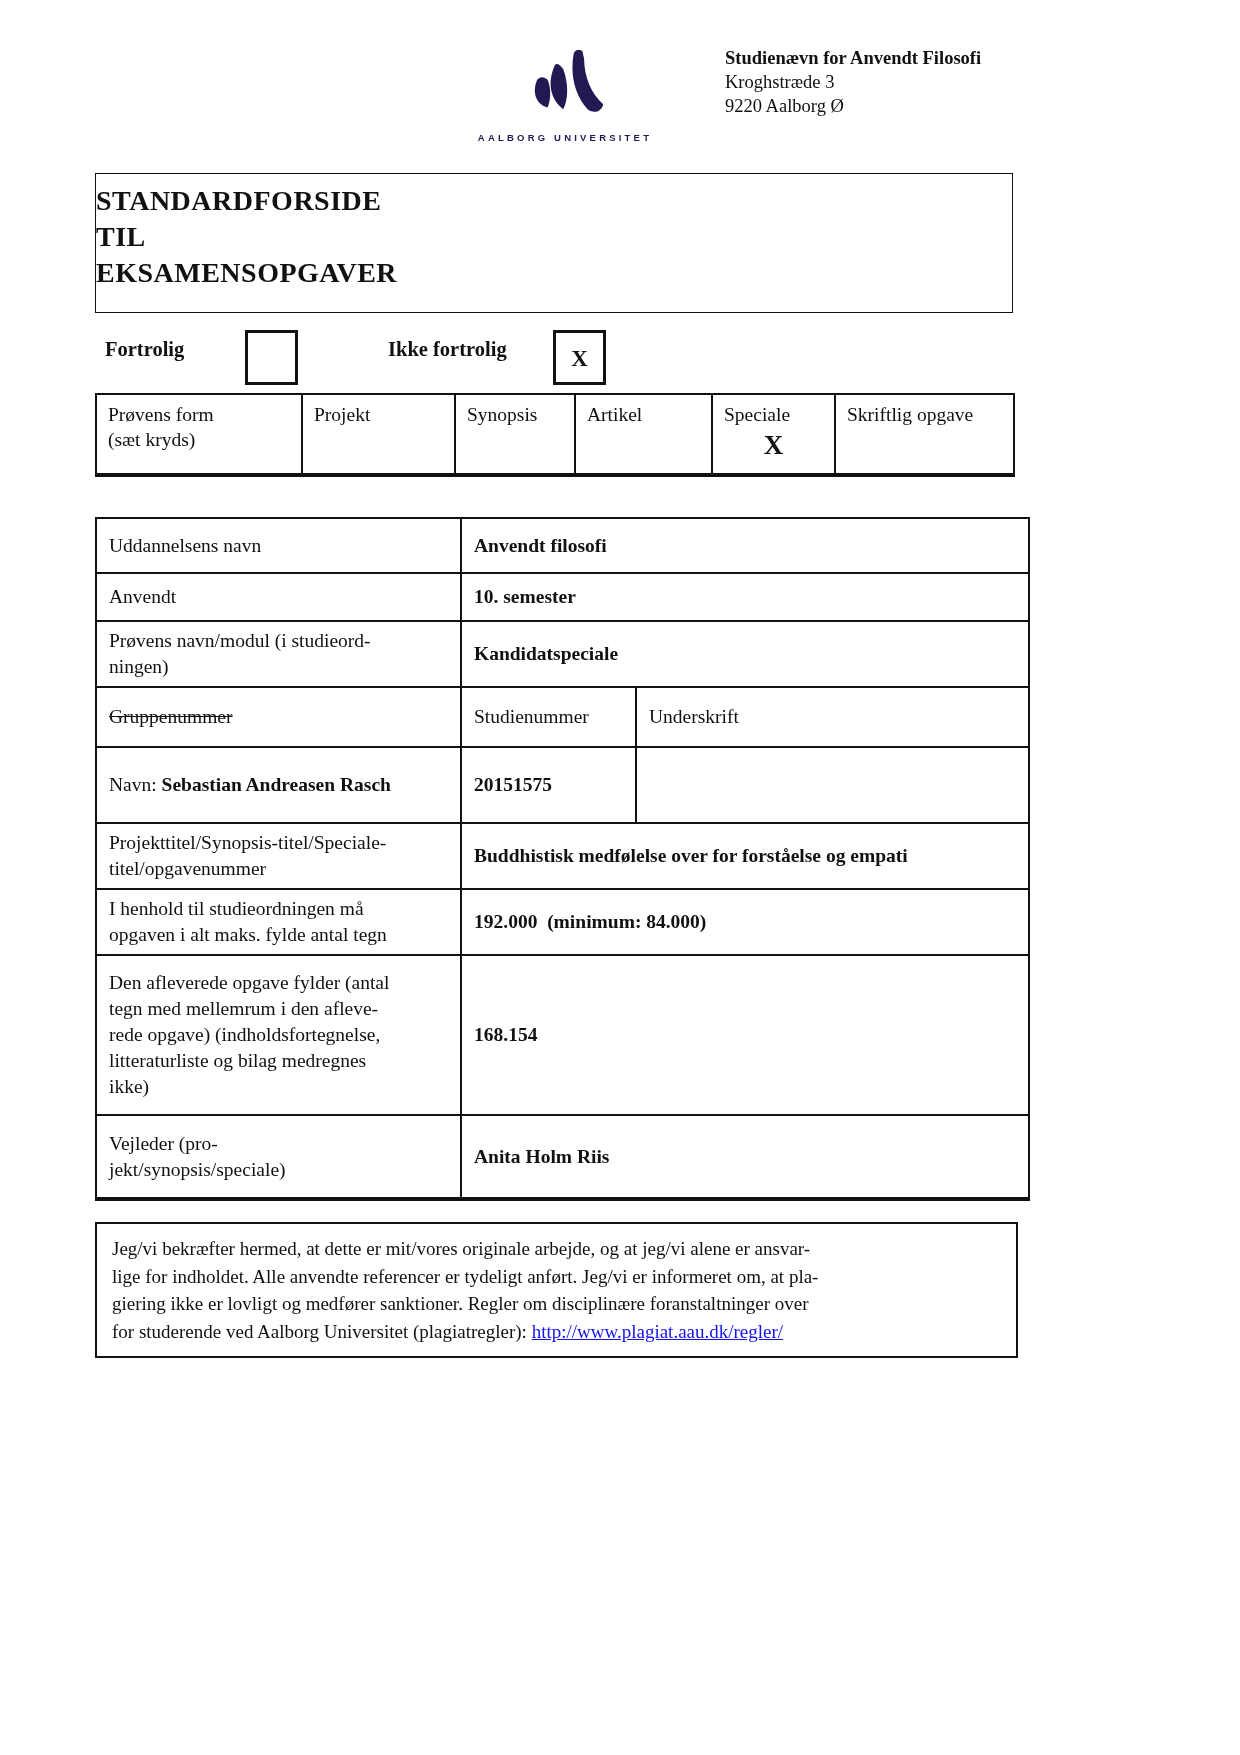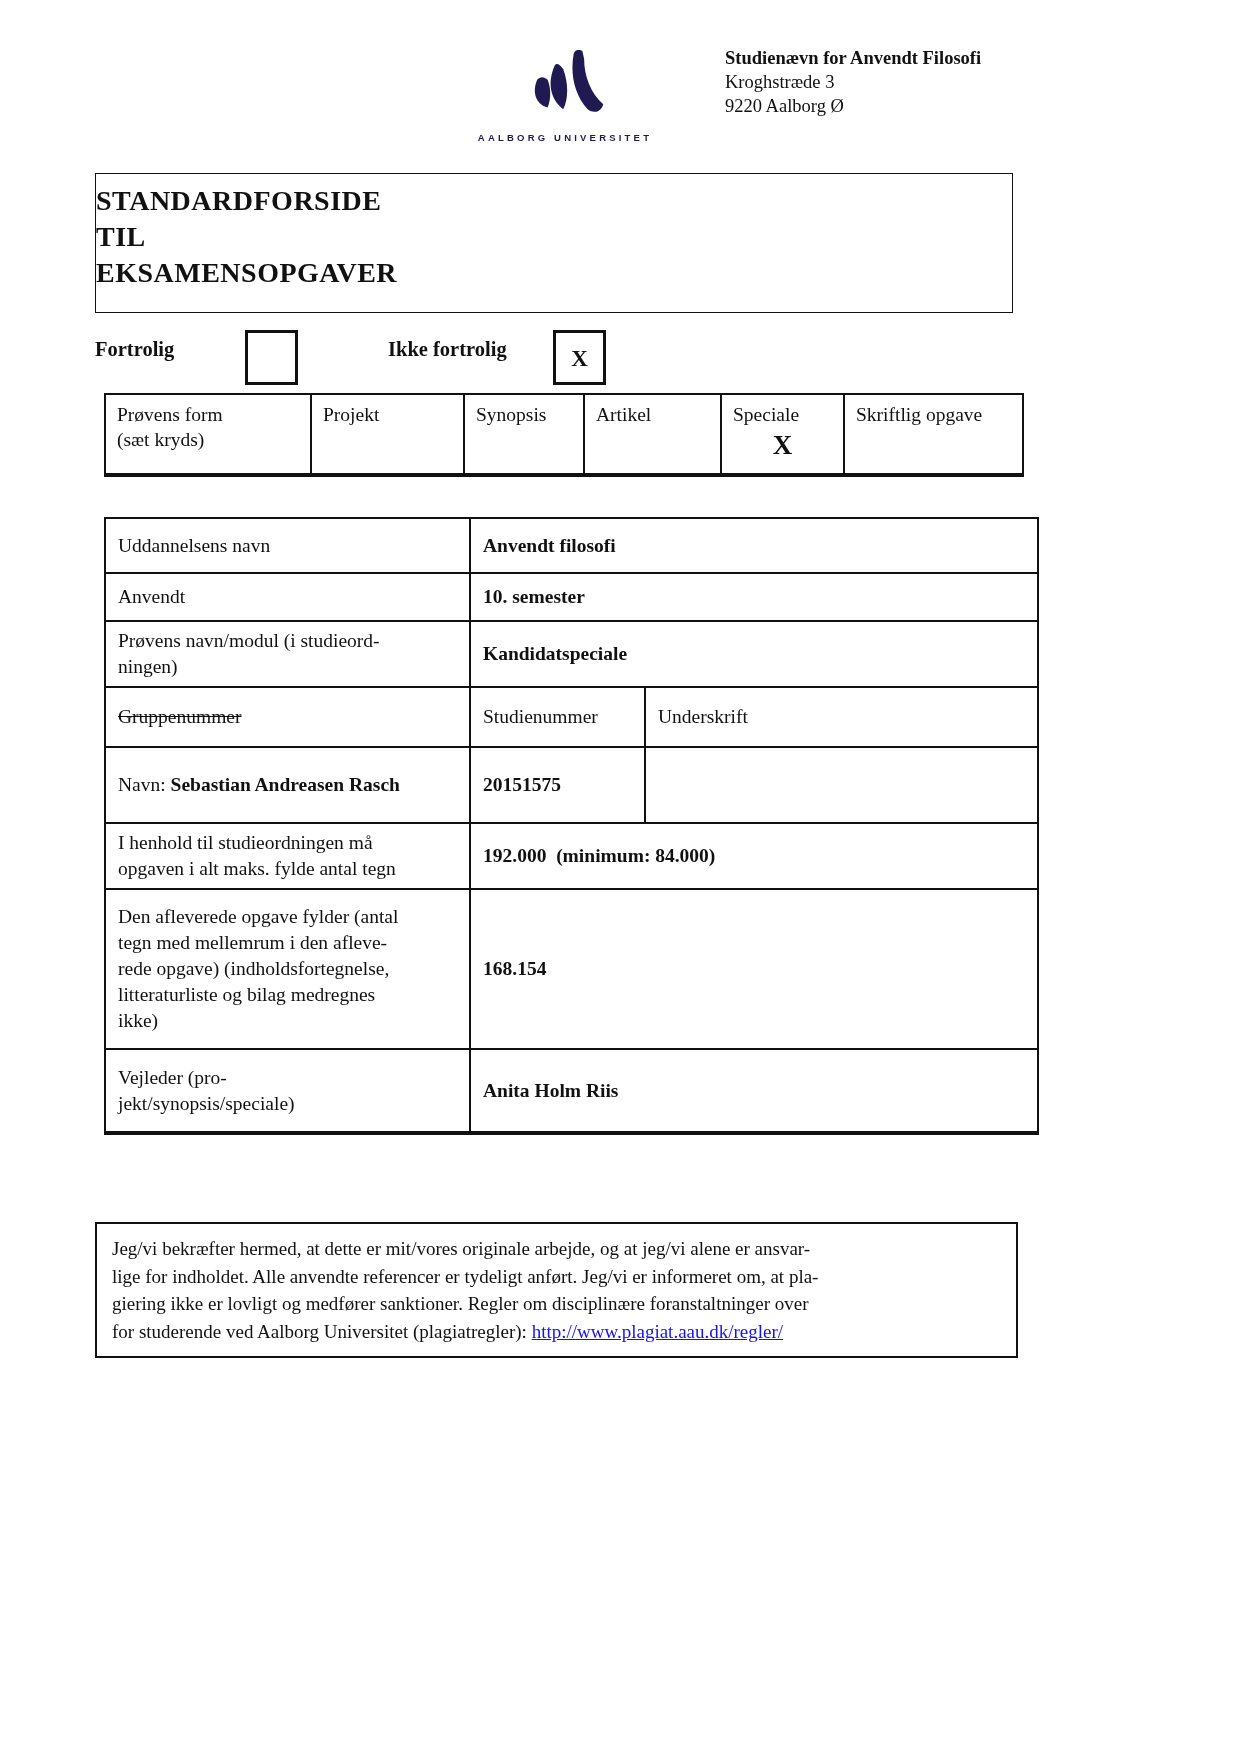--- a/index.html
+++ b/index.html
@@ -23,29 +23,29 @@
   .authority .b{font-weight:bold;}
 
   
   .title-box{position:absolute;left:95px;top:173px;width:918px;height:140px;
     border:1.5px solid var(--line);padding-top:9px;}
   .title-box div{font-weight:bold;font-size:28px;line-height:36px;letter-spacing:.5px;}
 
   
   .conf-row{position:absolute;left:95px;top:330px;width:918px;height:60px;}
   .conf-label{position:absolute;top:8px;font-weight:bold;font-size:20.5px;}
-  .conf-label.l1{left:0;}
+  .conf-label.l1{left:10px;}
   .conf-label.l2{left:293px;}
   .conf-box{position:absolute;top:0;width:53px;height:55px;border:3px solid var(--line);
     text-align:center;font-weight:bold;font-size:23px;line-height:52px;}
   .conf-box.b1{left:150px;}
   .conf-box.b2{left:458px;}
 
   
-  table{border-collapse:collapse;table-layout:fixed;margin-left:9px;}
+  table{border-collapse:collapse;table-layout:fixed;}
   .form-table{position:absolute;left:95px;top:393px;width:918px;}
   .form-table td{border:2px solid var(--line);vertical-align:top;
     padding:7px 11px 6px 11px;font-size:19.5px;line-height:25px;height:81px;}
   .form-table tr td{border-bottom-width:4px;}
   .opt-mark{text-align:center;font-weight:bold;font-size:27px;line-height:34px;margin-top:1px;}
 
   
   .main-table{position:absolute;left:95px;top:517px;width:933px;}
   .main-table td{border:2px solid var(--line);vertical-align:middle;
     padding:6px 12px;font-size:19.5px;line-height:26px;}
@@ -149,20 +149,24 @@
     <tr style="height:60px">
       <td><span class="strike">Gruppenummer</span></td>
       <td>Studienummer</td>
       <td>Underskrift</td>
     </tr>
     <tr style="height:76px">
       <td><span>Navn: </span><b>Sebastian Andreasen Rasch</b></td>
       <td class="v">20151575</td>
       <td></td>
     </tr>
+    <tr style="height:57px">
+      <td>Projekttitel/Synopsis-titel/Speciale-<br>titel/opgavenummer</td>
+      <td class="v" colspan="2">Buddhistisk medfølelse over for forståelse og empati</td>
+    </tr>
     <tr style="height:65px">
       <td>I henhold til studieordningen må<br>opgaven i alt maks. fylde antal tegn</td>
       <td class="v" colspan="2">192.000  (minimum: 84.000)</td>
     </tr>
     <tr style="height:160px">
       <td>Den afleverede opgave fylder (antal<br>tegn med mellemrum i den afleve-<br>rede opgave) (indholdsfortegnelse,<br>litteraturliste og bilag medregnes<br>ikke)</td>
       <td class="v" colspan="2">168.154</td>
     </tr>
     <tr style="height:84px">
       <td>Vejleder (pro-<br>jekt/synopsis/speciale)</td>

